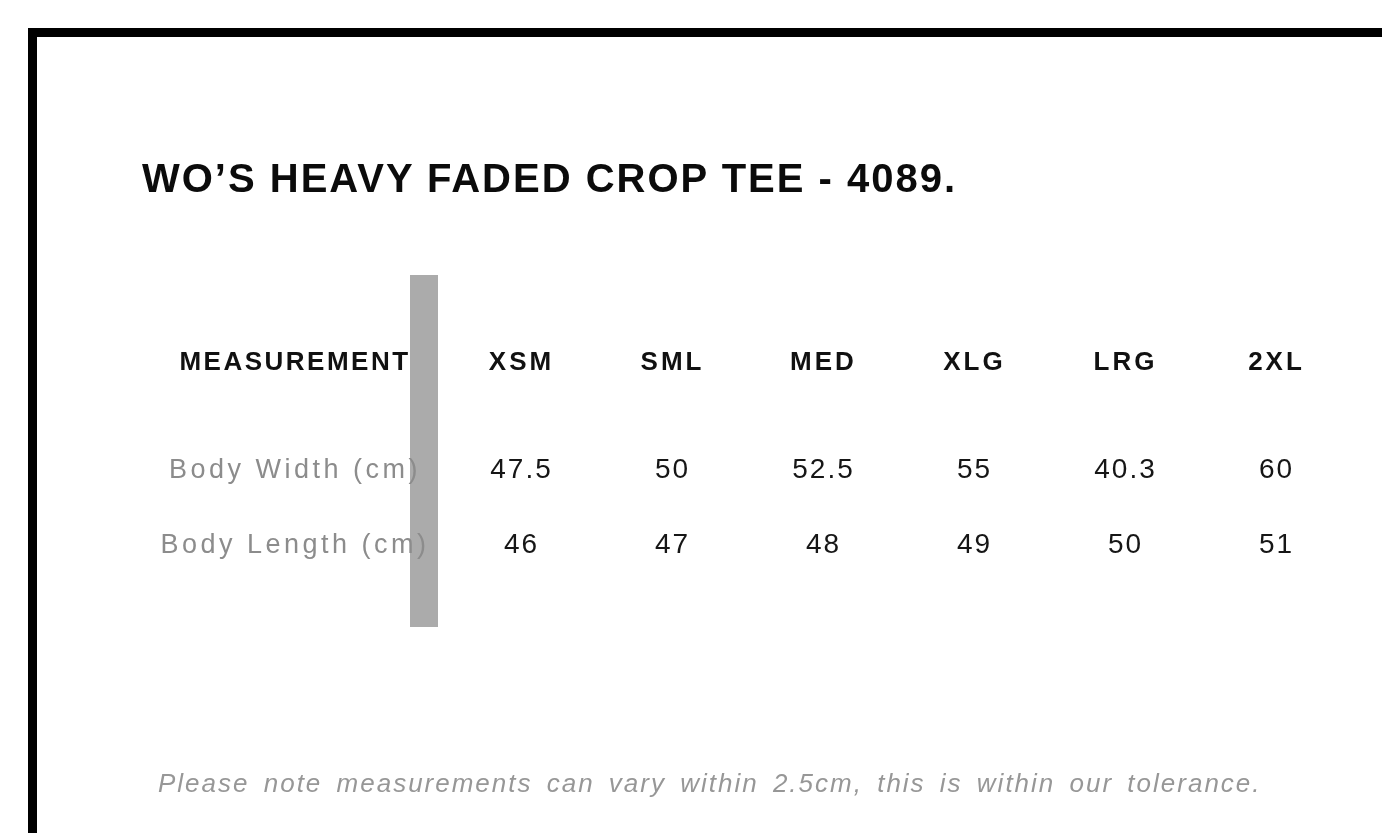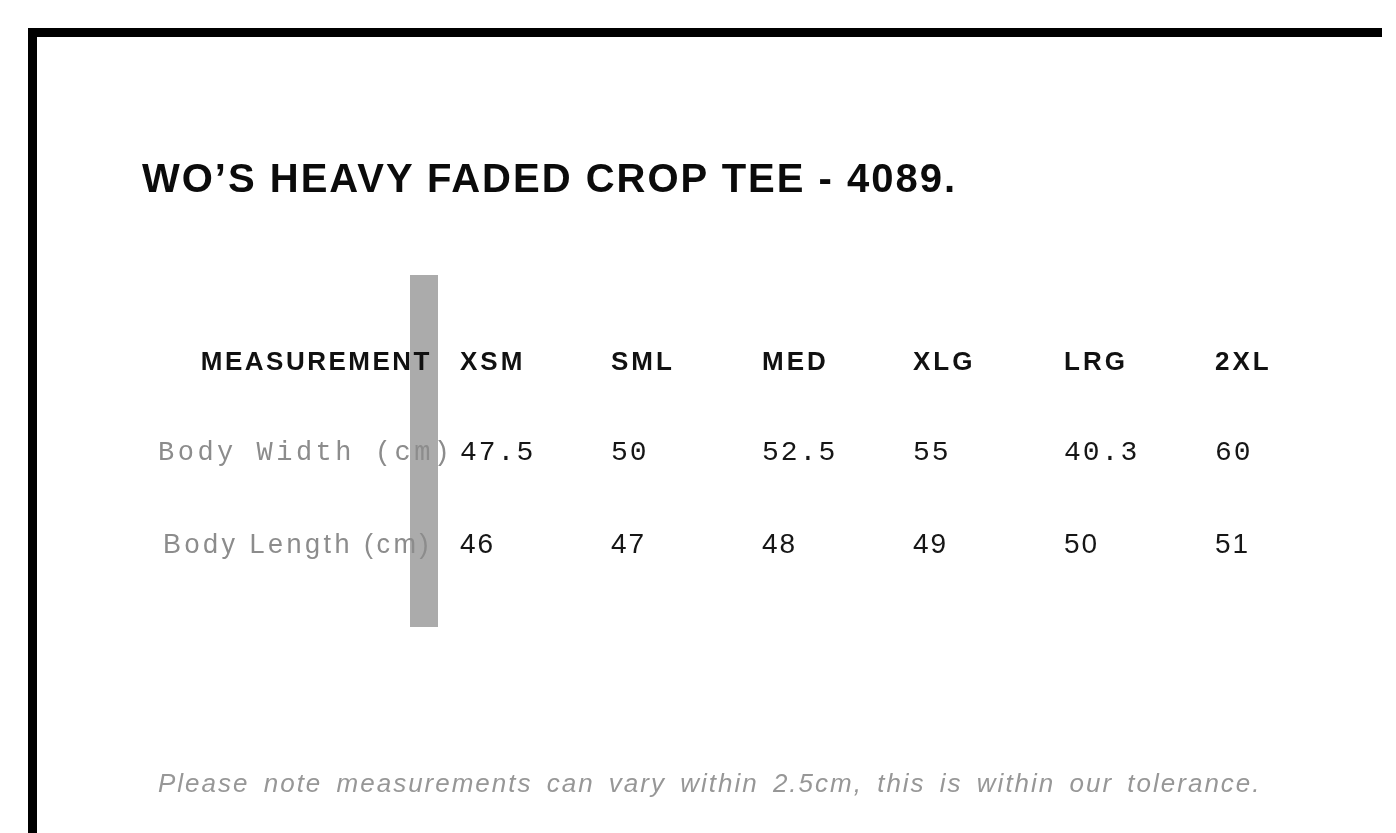--- a/index.html
+++ b/index.html
@@ -54,37 +54,37 @@
   .row{
     position:absolute;
     left:0;
     width:100%;
     display:grid;
     grid-template-columns:302px repeat(6,151px);
     align-items:center;
     transform:translateY(-50%);
   }
   .row.header{top:86px;}
-  .row.r1{top:177px;font-family:Liberation Mono, monospace;}
+  .row.r1{top:194px;}
   .row.r2{top:269px;}
   .cell{white-space:nowrap;}
   .cell.value{
-    text-align:left;
+    text-align:center;
     font-size:28px;
     letter-spacing:2px;
     color:var(--c-value);
   }
   .cell.value.head{
     font-weight:bold;
     font-size:26px;
     letter-spacing:3px;
     color:var(--c-head);
   }
   .cell.label{
-    text-align:right;
+    text-align:center;
     font-size:27px;
     letter-spacing:3.5px;
     color:var(--c-label);
   }
   .cell.label.head{
     font-weight:bold;
     font-size:26px;
     letter-spacing:2.5px;
     color:var(--c-head);
   }

